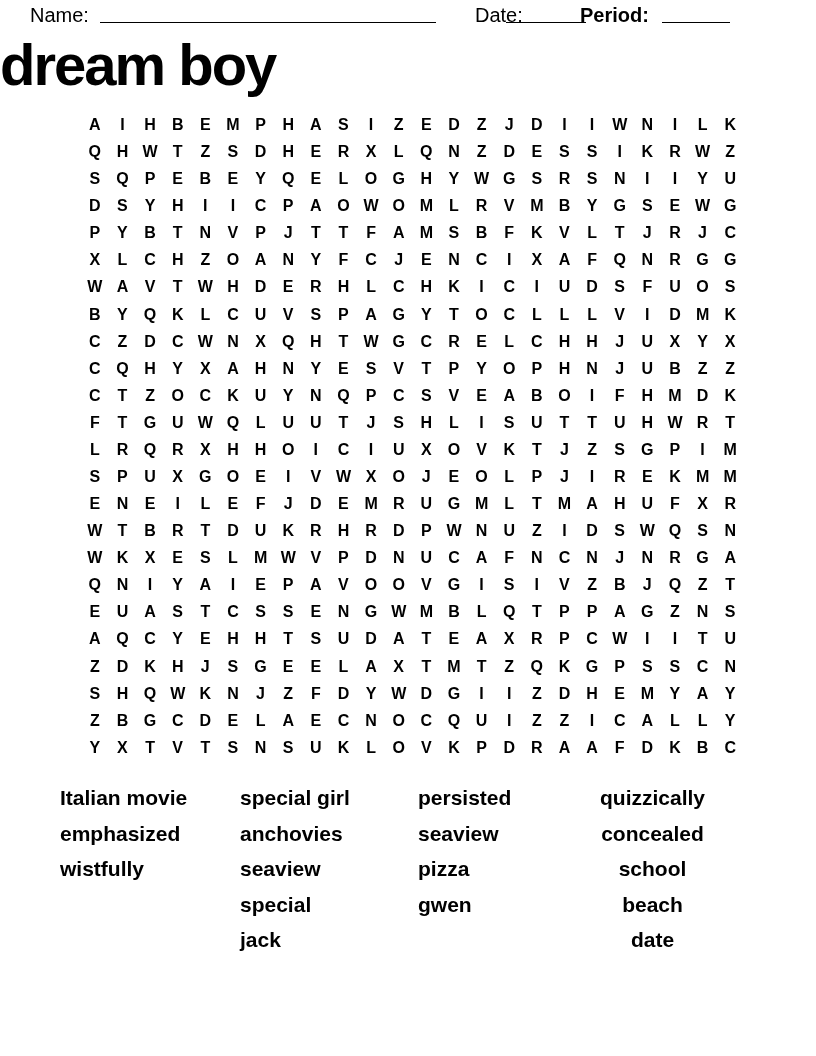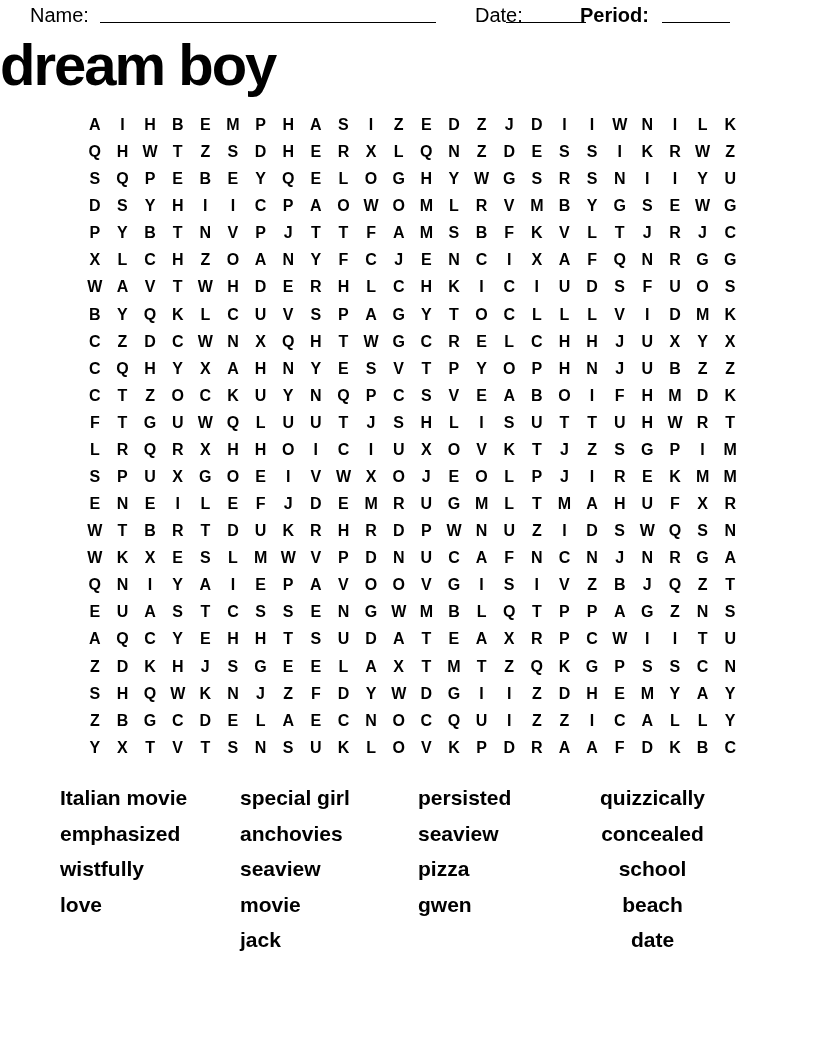--- a/index.html
+++ b/index.html
@@ -640,27 +640,26 @@
       <span class="grid-cell">K</span>
       <span class="grid-cell">B</span>
       <span class="grid-cell">C</span>
     </div>
 
   <div class="word-list">
       <div class="word-col">
         <div class="word-item">Italian movie</div>
         <div class="word-item">emphasized</div>
         <div class="word-item">wistfully</div>
-        <div class="word-item">love</div>
       </div>
       <div class="word-col">
         <div class="word-item">special girl</div>
         <div class="word-item">anchovies</div>
         <div class="word-item">seaview</div>
-        <div class="word-item">movie</div>
+        <div class="word-item">special</div>
         <div class="word-item">jack</div>
       </div>
       <div class="word-col">
         <div class="word-item">persisted</div>
         <div class="word-item">seaview</div>
         <div class="word-item">pizza</div>
         <div class="word-item">gwen</div>
       </div>
       <div class="word-col">
         <div class="word-item">quizzically</div>

